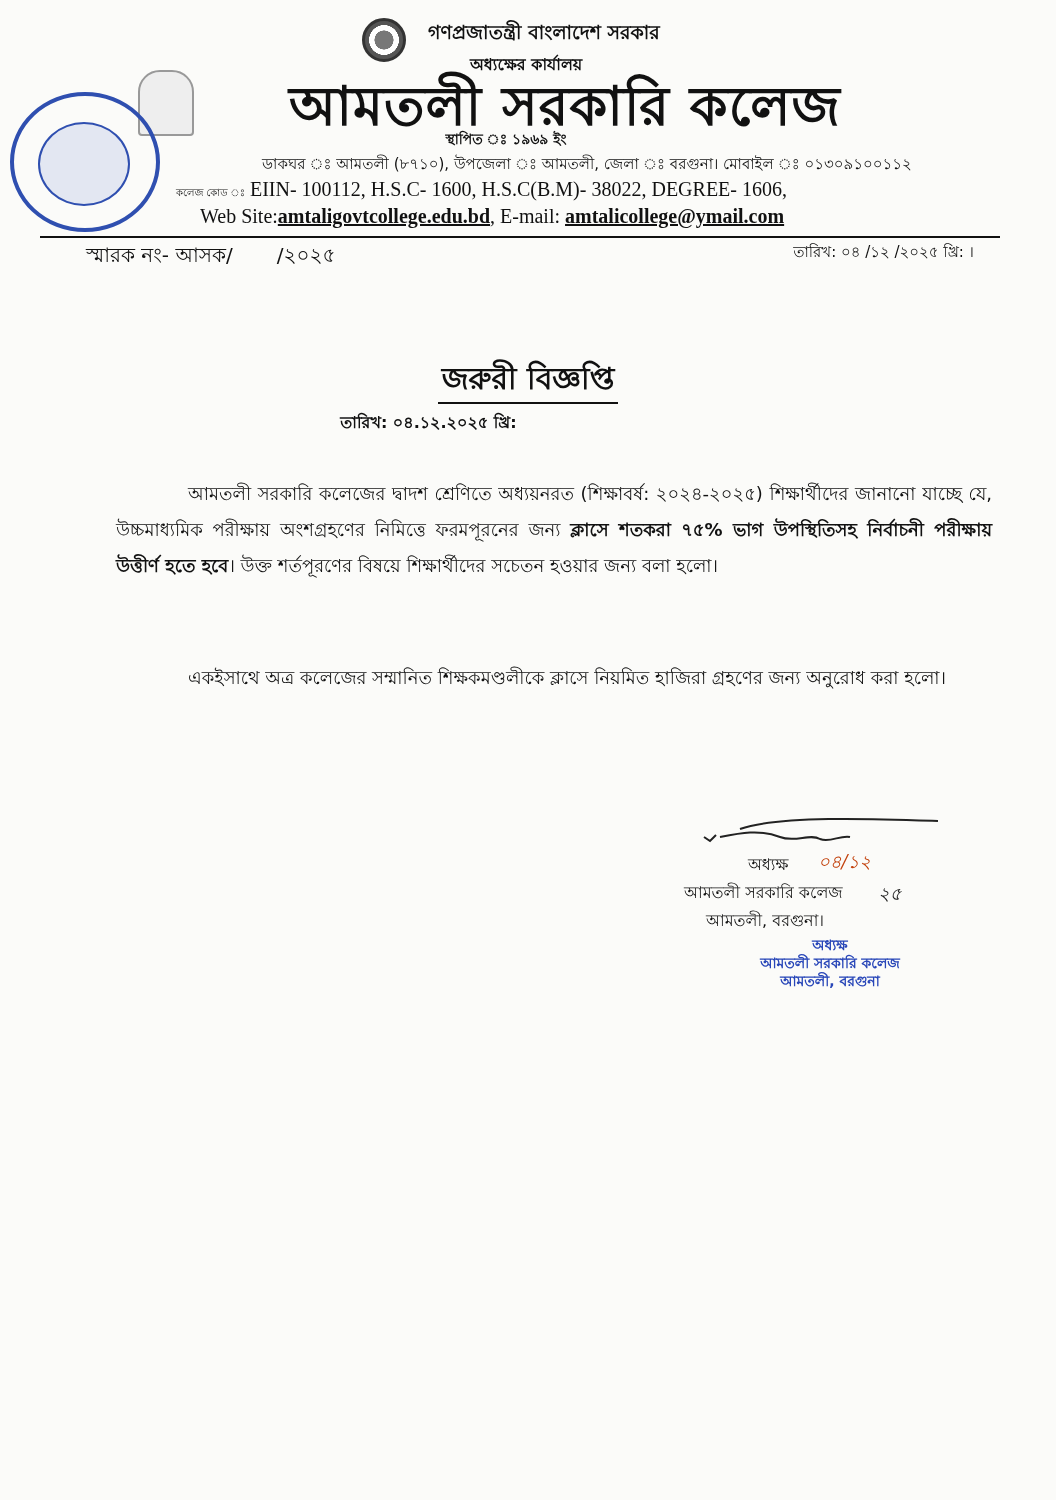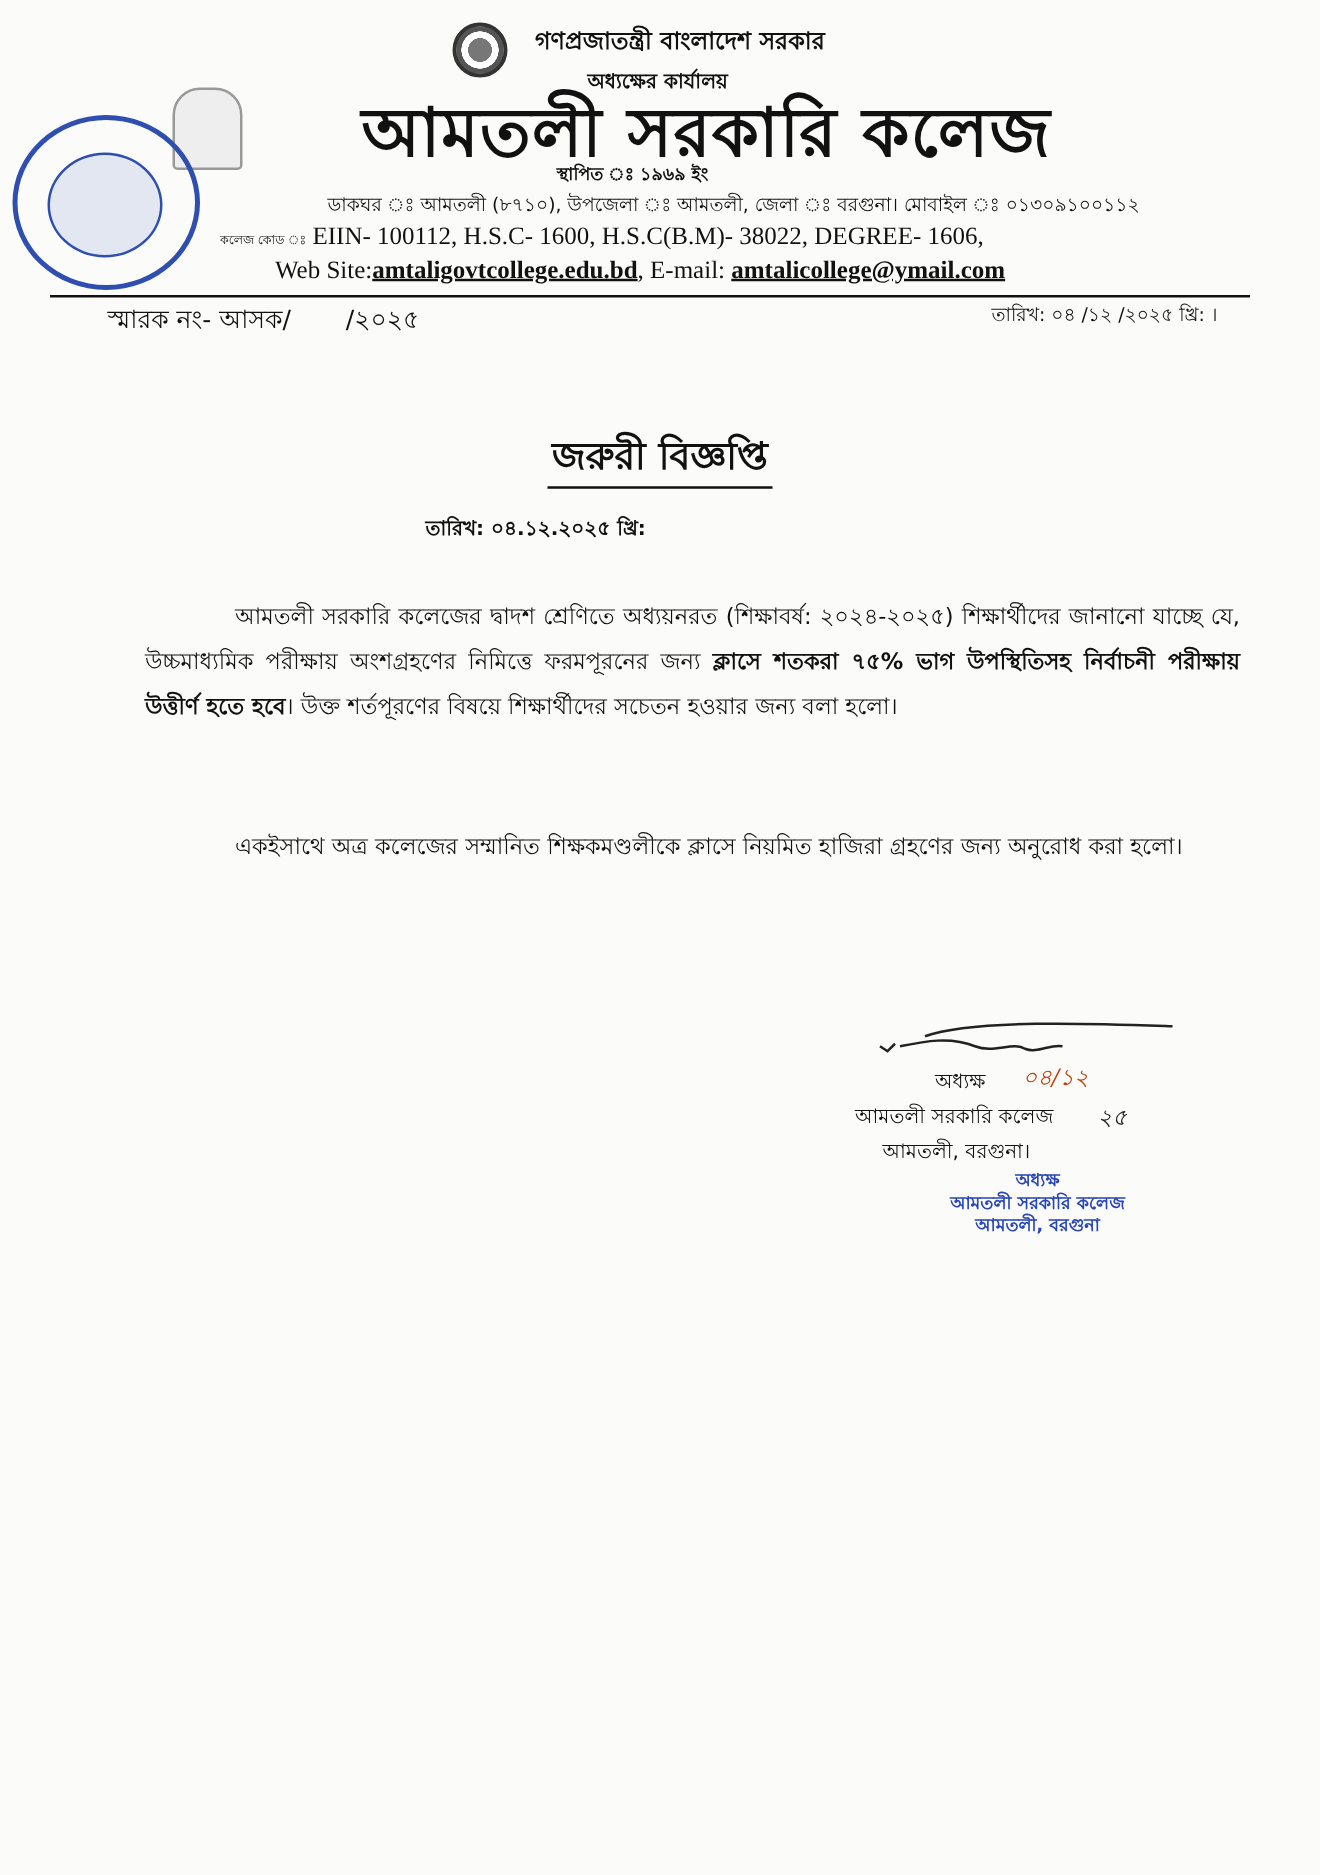--- a/index.html
+++ b/index.html
@@ -16,40 +16,40 @@
   .gov-line { left: 428px; top: 18px; font-size: 19px; font-weight: bold; }
   .office-line { left: 470px; top: 52px; font-size: 16px; font-weight: bold; }
   .college-name {
     left: 205px; top: 72px; width: 720px; text-align: center;
     font-size: 54px; font-weight: bold; letter-spacing: 1px; line-height: 70px;
   }
   .estd { left: 0; width: 972px; top: 128px; text-align: center; font-size: 14px; font-weight: bold; padding-left: 40px; box-sizing: border-box;}
   .address { left: 262px; top: 152px; font-size: 15px; }
   .codes { left: 176px; top: 178px; font-family: "Liberation Serif", serif; font-size: 20px; }
   .codes .bn { font-family: Liberation Sans, sans-serif; font-size: 10px; }
-  .web { left: 200px; top: 205px; font-family: "Liberation Serif", serif; font-size: 20px; margin-left: 20px; }
+  .web { left: 200px; top: 205px; font-family: "Liberation Serif", serif; font-size: 20px; }
   .web .link { font-weight: bold; text-decoration: underline; }
   .rule { left: 40px; top: 236px; width: 960px; height: 2px; background: #111; }
   .memo { left: 86px; top: 240px; font-size: 20px; }
   .memo .slash-year { margin-left: 44px; }
   .date-top { right: 82px; top: 240px; font-size: 15px; margin-left: 23px; }
   .seal {
     left: 10px; top: 92px; width: 150px; height: 140px; border-radius: 50%;
     border: 4px solid #2f4fb0; box-sizing: border-box;
   }
   .seal-inner {
     left: 38px; top: 122px; width: 92px; height: 84px; border-radius: 50%;
     border: 2px solid #2f4fb0; box-sizing: border-box; background: rgba(60,90,200,0.12);
   }
   .college-logo {
     left: 138px; top: 70px; width: 52px; height: 62px; border: 2px solid #999;
     border-radius: 22px 22px 4px 4px; background: #eee;
   }
   .notice-title {
-    left: 0; width: 1056px; top: 341px; text-align: center;
+    left: 0; width: 1056px; top: 355px; text-align: center;
     font-size: 30px; font-weight: bold;
   }
   .notice-title span { border-bottom: 2px solid #111; padding: 0 4px 6px 4px; }
   .notice-date { left: 0; width: 857px; top: 410px; text-align: center; font-size: 16px; font-weight: bold; }
   .para {
     left: 116px; width: 876px; font-size: 18px; line-height: 36px; text-align: justify;
   }
   .para1 { top: 476px; text-indent: 72px; }
   .para2 { top: 660px; text-indent: 72px; }
   .para b { font-weight: bold; }

